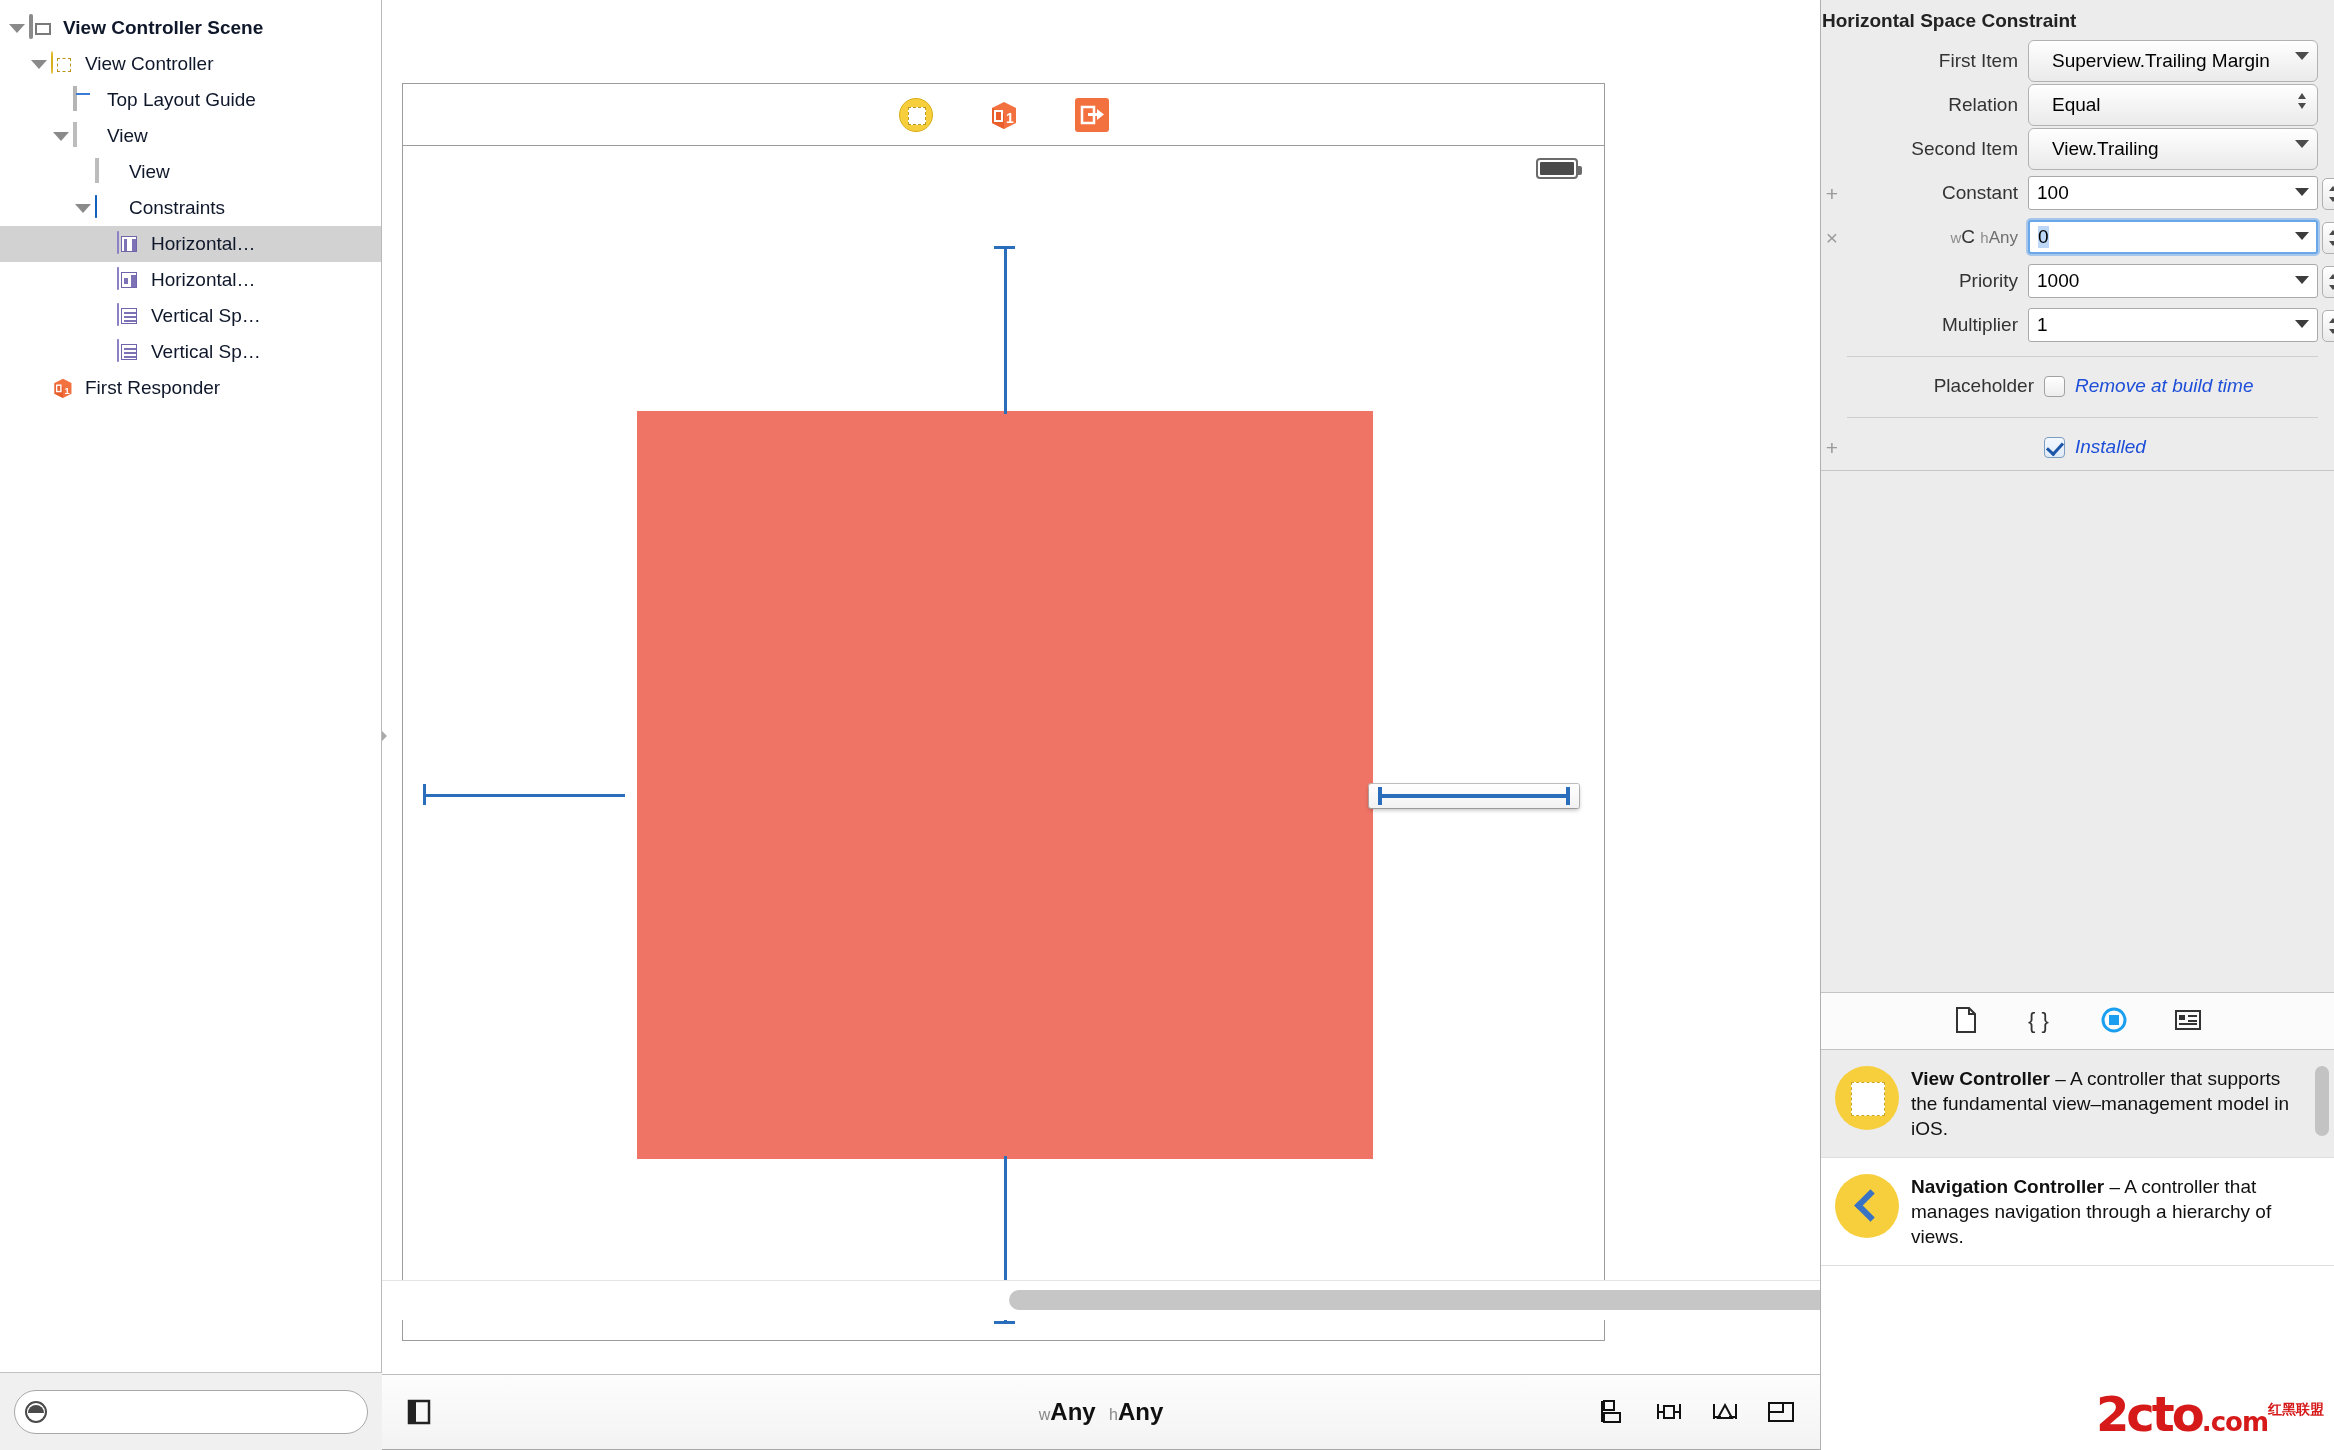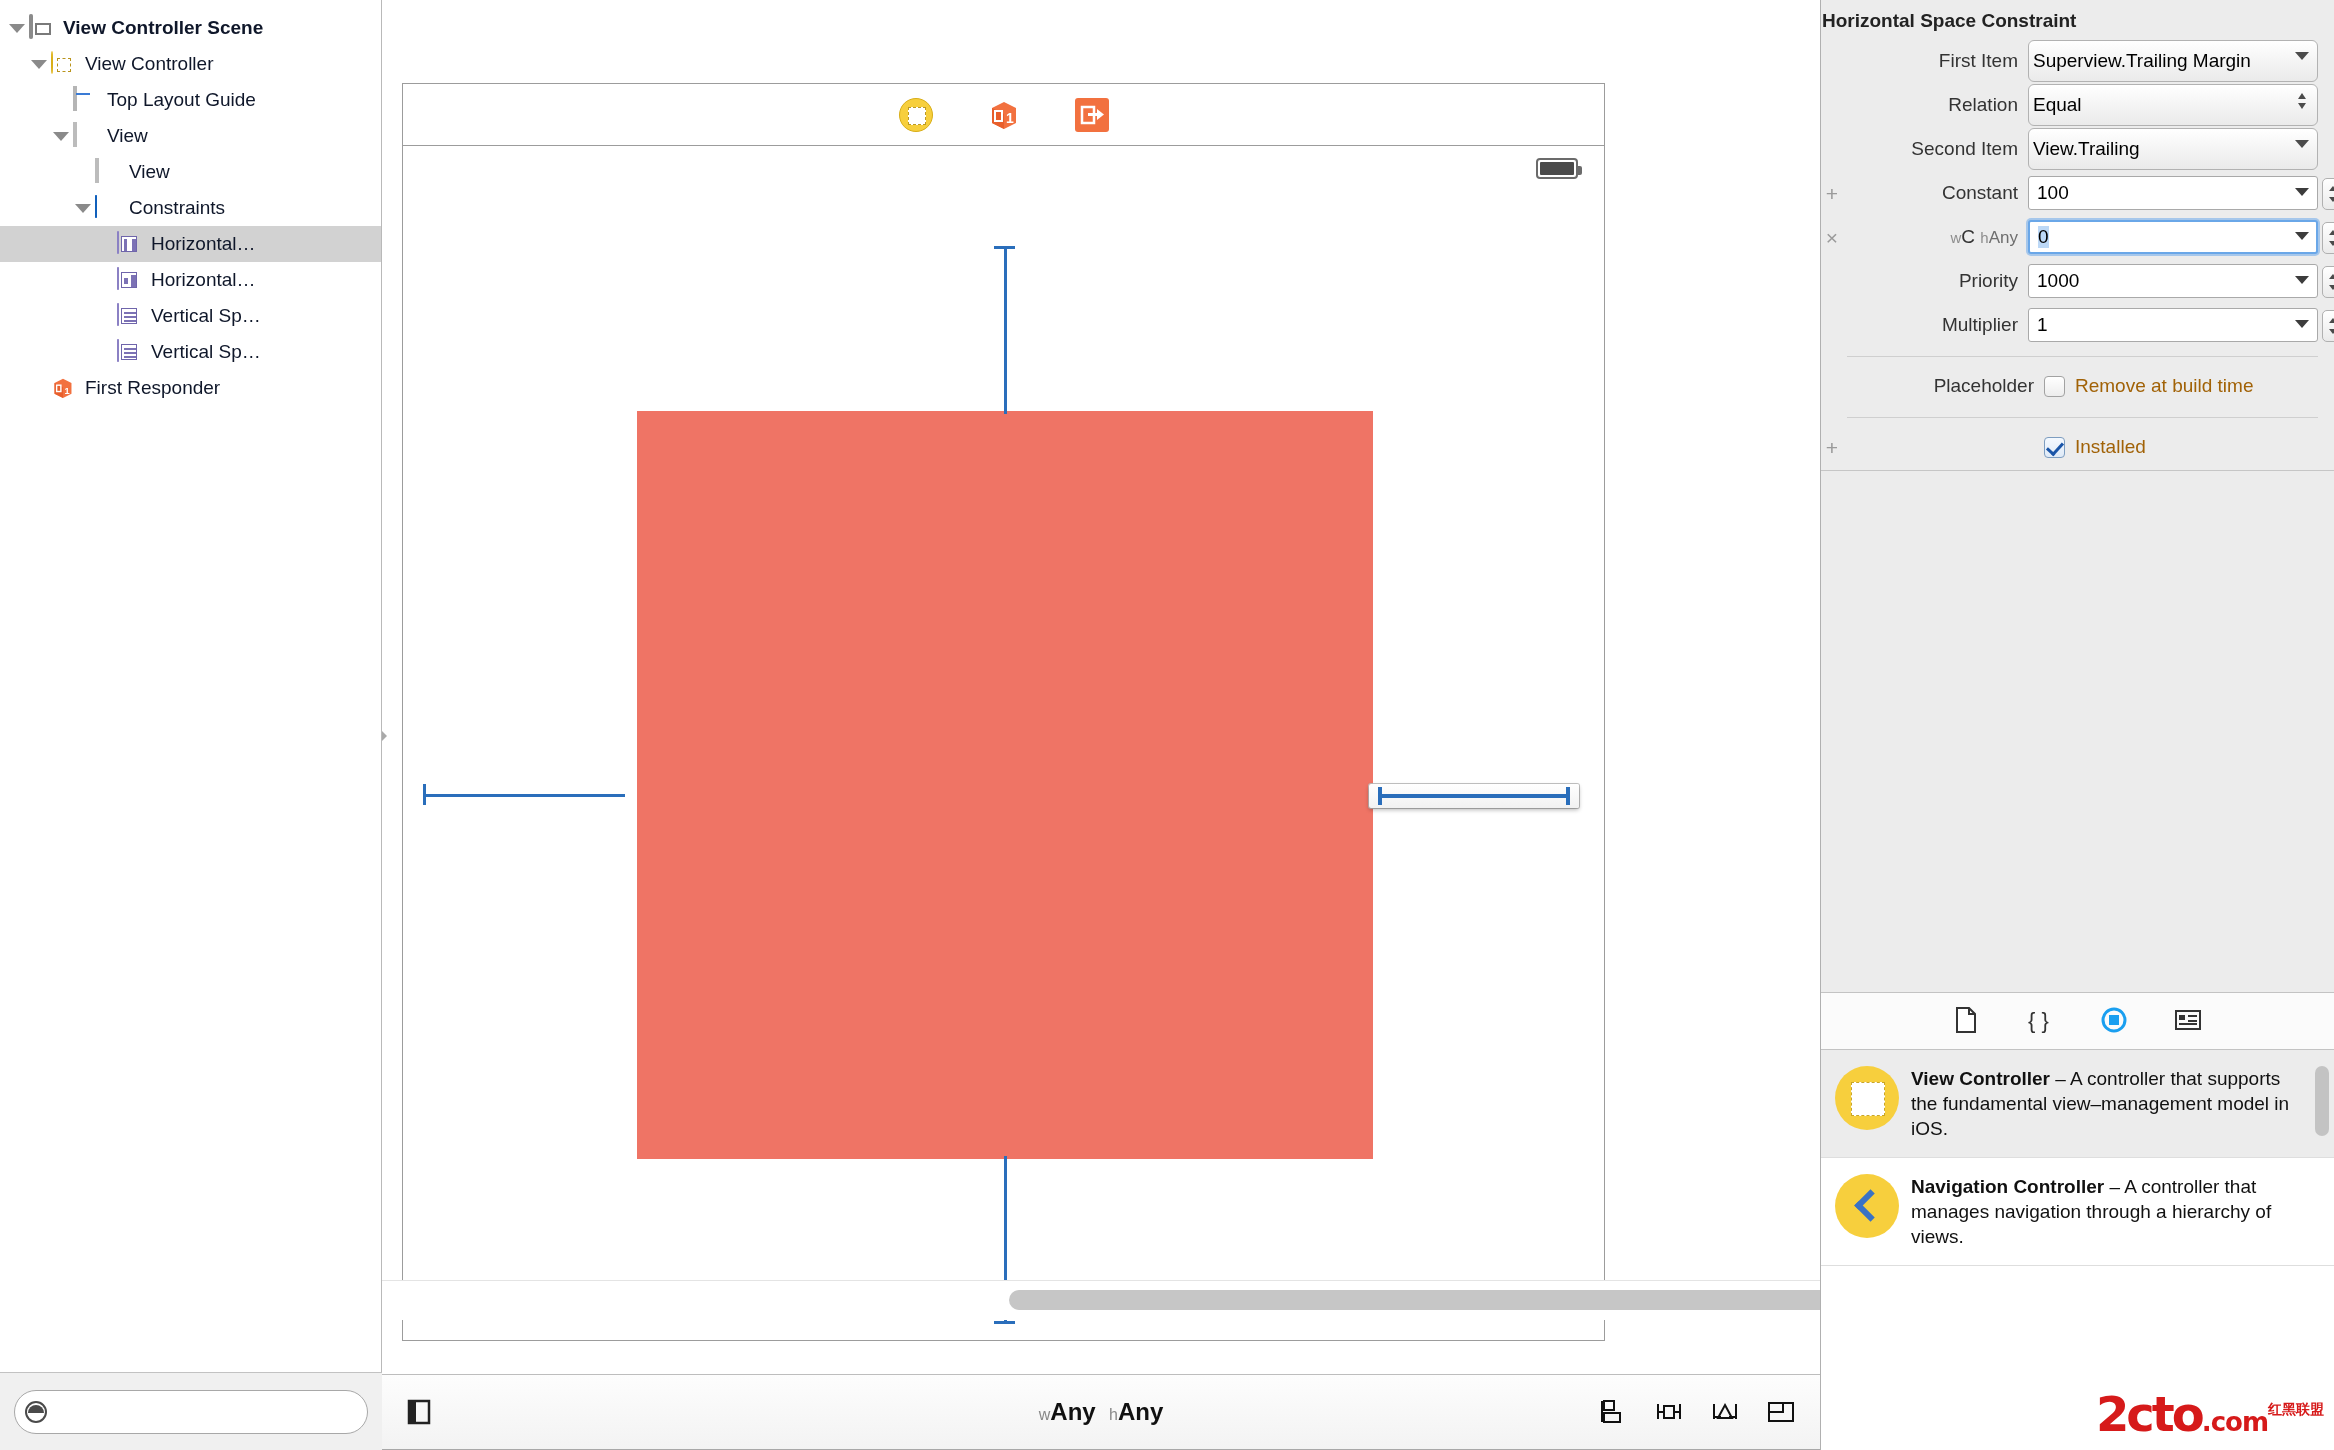--- a/index.html
+++ b/index.html
@@ -228,21 +228,21 @@
     flex:1; text-align:right; padding-right:10px;
     font-size:19px; color:#333; white-space:nowrap;
   }
   .flabel .sm { font-size:15px; color:#8d8d8d; }
   .flabel .sm2 { font-size:17px; color:#6e6e6e; }
   .fctl { width:290px; flex:0 0 290px; position:relative; }
 
   .popup {
     height:42px; border:1px solid #b2b2b2; border-radius:6px;
     background:linear-gradient(#ffffff,#eaeaea);
-    display:flex; align-items:center; padding:0 26px 0 4px;
+    display:flex; align-items:center; padding:0 26px 0 23px;
     font-size:19px; color:#000; white-space:nowrap; overflow:hidden;
   }
   .popup .arrow {
     position:absolute; right:9px; top:12px;
     border-left:7px solid transparent; border-right:7px solid transparent;
     border-top:8px solid #4b4b4b;
   }
   .popup .updown {
     position:absolute; right:10px; top:7px; width:12px; height:20px;
   }
@@ -277,21 +277,21 @@
   .checkrow { display:flex; align-items:center; height:40px; }
   .cb {
     width:21px; height:21px; border:1px solid #a2a2a2; border-radius:4px;
     background:linear-gradient(#ffffff,#ededed); flex:0 0 21px; position:relative;
   }
   .cb.checked { background:linear-gradient(#f4f9ff,#dfeaf7); border-color:#7d9dc0; }
   .cb.checked::after{
     content:""; position:absolute; left:5px; top:1px; width:7px; height:13px;
     border:solid #1a55a8; border-width:0 3px 3px 0; transform:rotate(42deg);
   }
-  .ctext { margin-left:10px; font-size:19px; color:#a16207; }
+  .ctext { margin-left:10px; font-size:19px; color:#1d4ed8;font-style:italic; }
 
   .insp-divider { height:1px; background:#c6c6c6; }
   .insp-blank { flex:1; background:#ececec; }
 
   .lib-tabs {
     height:58px; background:#fbfbfb; border-top:1px solid #c3c3c3; border-bottom:1px solid #c3c3c3;
     display:flex; align-items:center; justify-content:center; gap:44px;
   }
   .lt { width:30px; height:30px; position:relative; }
 

